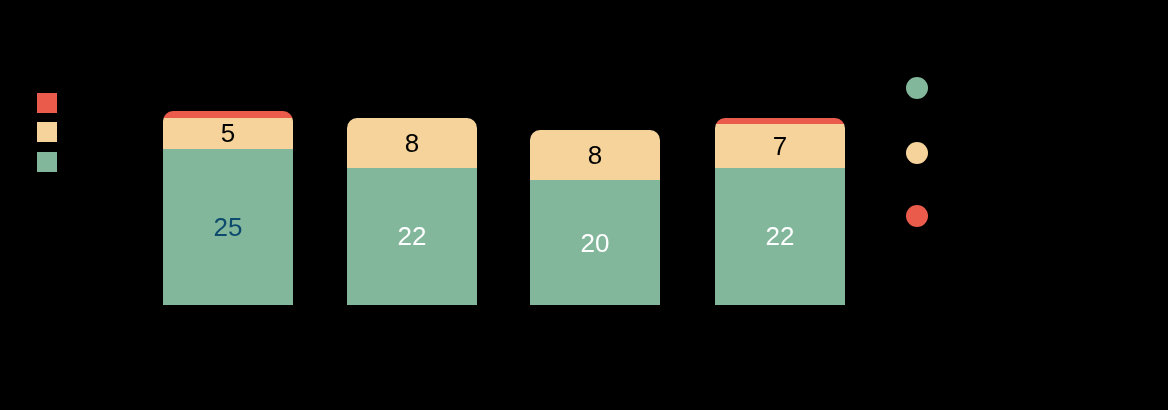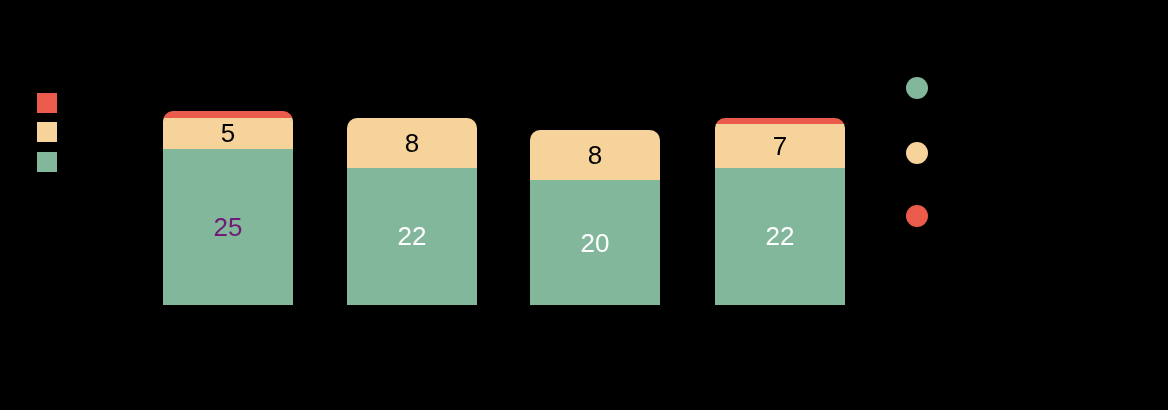--- a/index.html
+++ b/index.html
@@ -53,21 +53,21 @@
       <div class="swatch" style="left: 37px; top: 122px; height: 20px; width: 20px; background: rgb(245, 211, 154);"></div>
       <div class="swatch" style="left: 37px; top: 152px; height: 20px; width: 20px; background: rgb(130, 183, 155);"></div>
     </div>
   <div>
       <div class="bar" style="left: 163px; width: 130px; bottom: 105px; height: 193.75px; border-radius: 10px 10px 0px 0px;">
         <div class="seg" style="height: 6.25px; background: rgb(234, 91, 75);"></div>
         <div class="seg" style="height: 31.25px; background: rgb(245, 211, 154);">
           <span class="seg-label" style="color: rgb(0, 0, 0);">5</span>
         </div>
         <div class="seg" style="height: 156.25px; background: rgb(130, 183, 155);">
-          <span class="seg-label" style="color: #701a75;">25</span>
+          <span class="seg-label" style="color: #0c4a6e;">25</span>
         </div>
       </div>
       <div class="bar" style="left: 347px; width: 130px; bottom: 105px; height: 187.5px; border-radius: 10px 10px 0px 0px;">
         <div class="seg" style="height: 50px; background: rgb(245, 211, 154);">
           <span class="seg-label" style="color: rgb(0, 0, 0);">8</span>
         </div>
         <div class="seg" style="height: 137.5px; background: rgb(130, 183, 155);">
           <span class="seg-label" style="color: rgb(255, 255, 255);">22</span>
         </div>
       </div>

